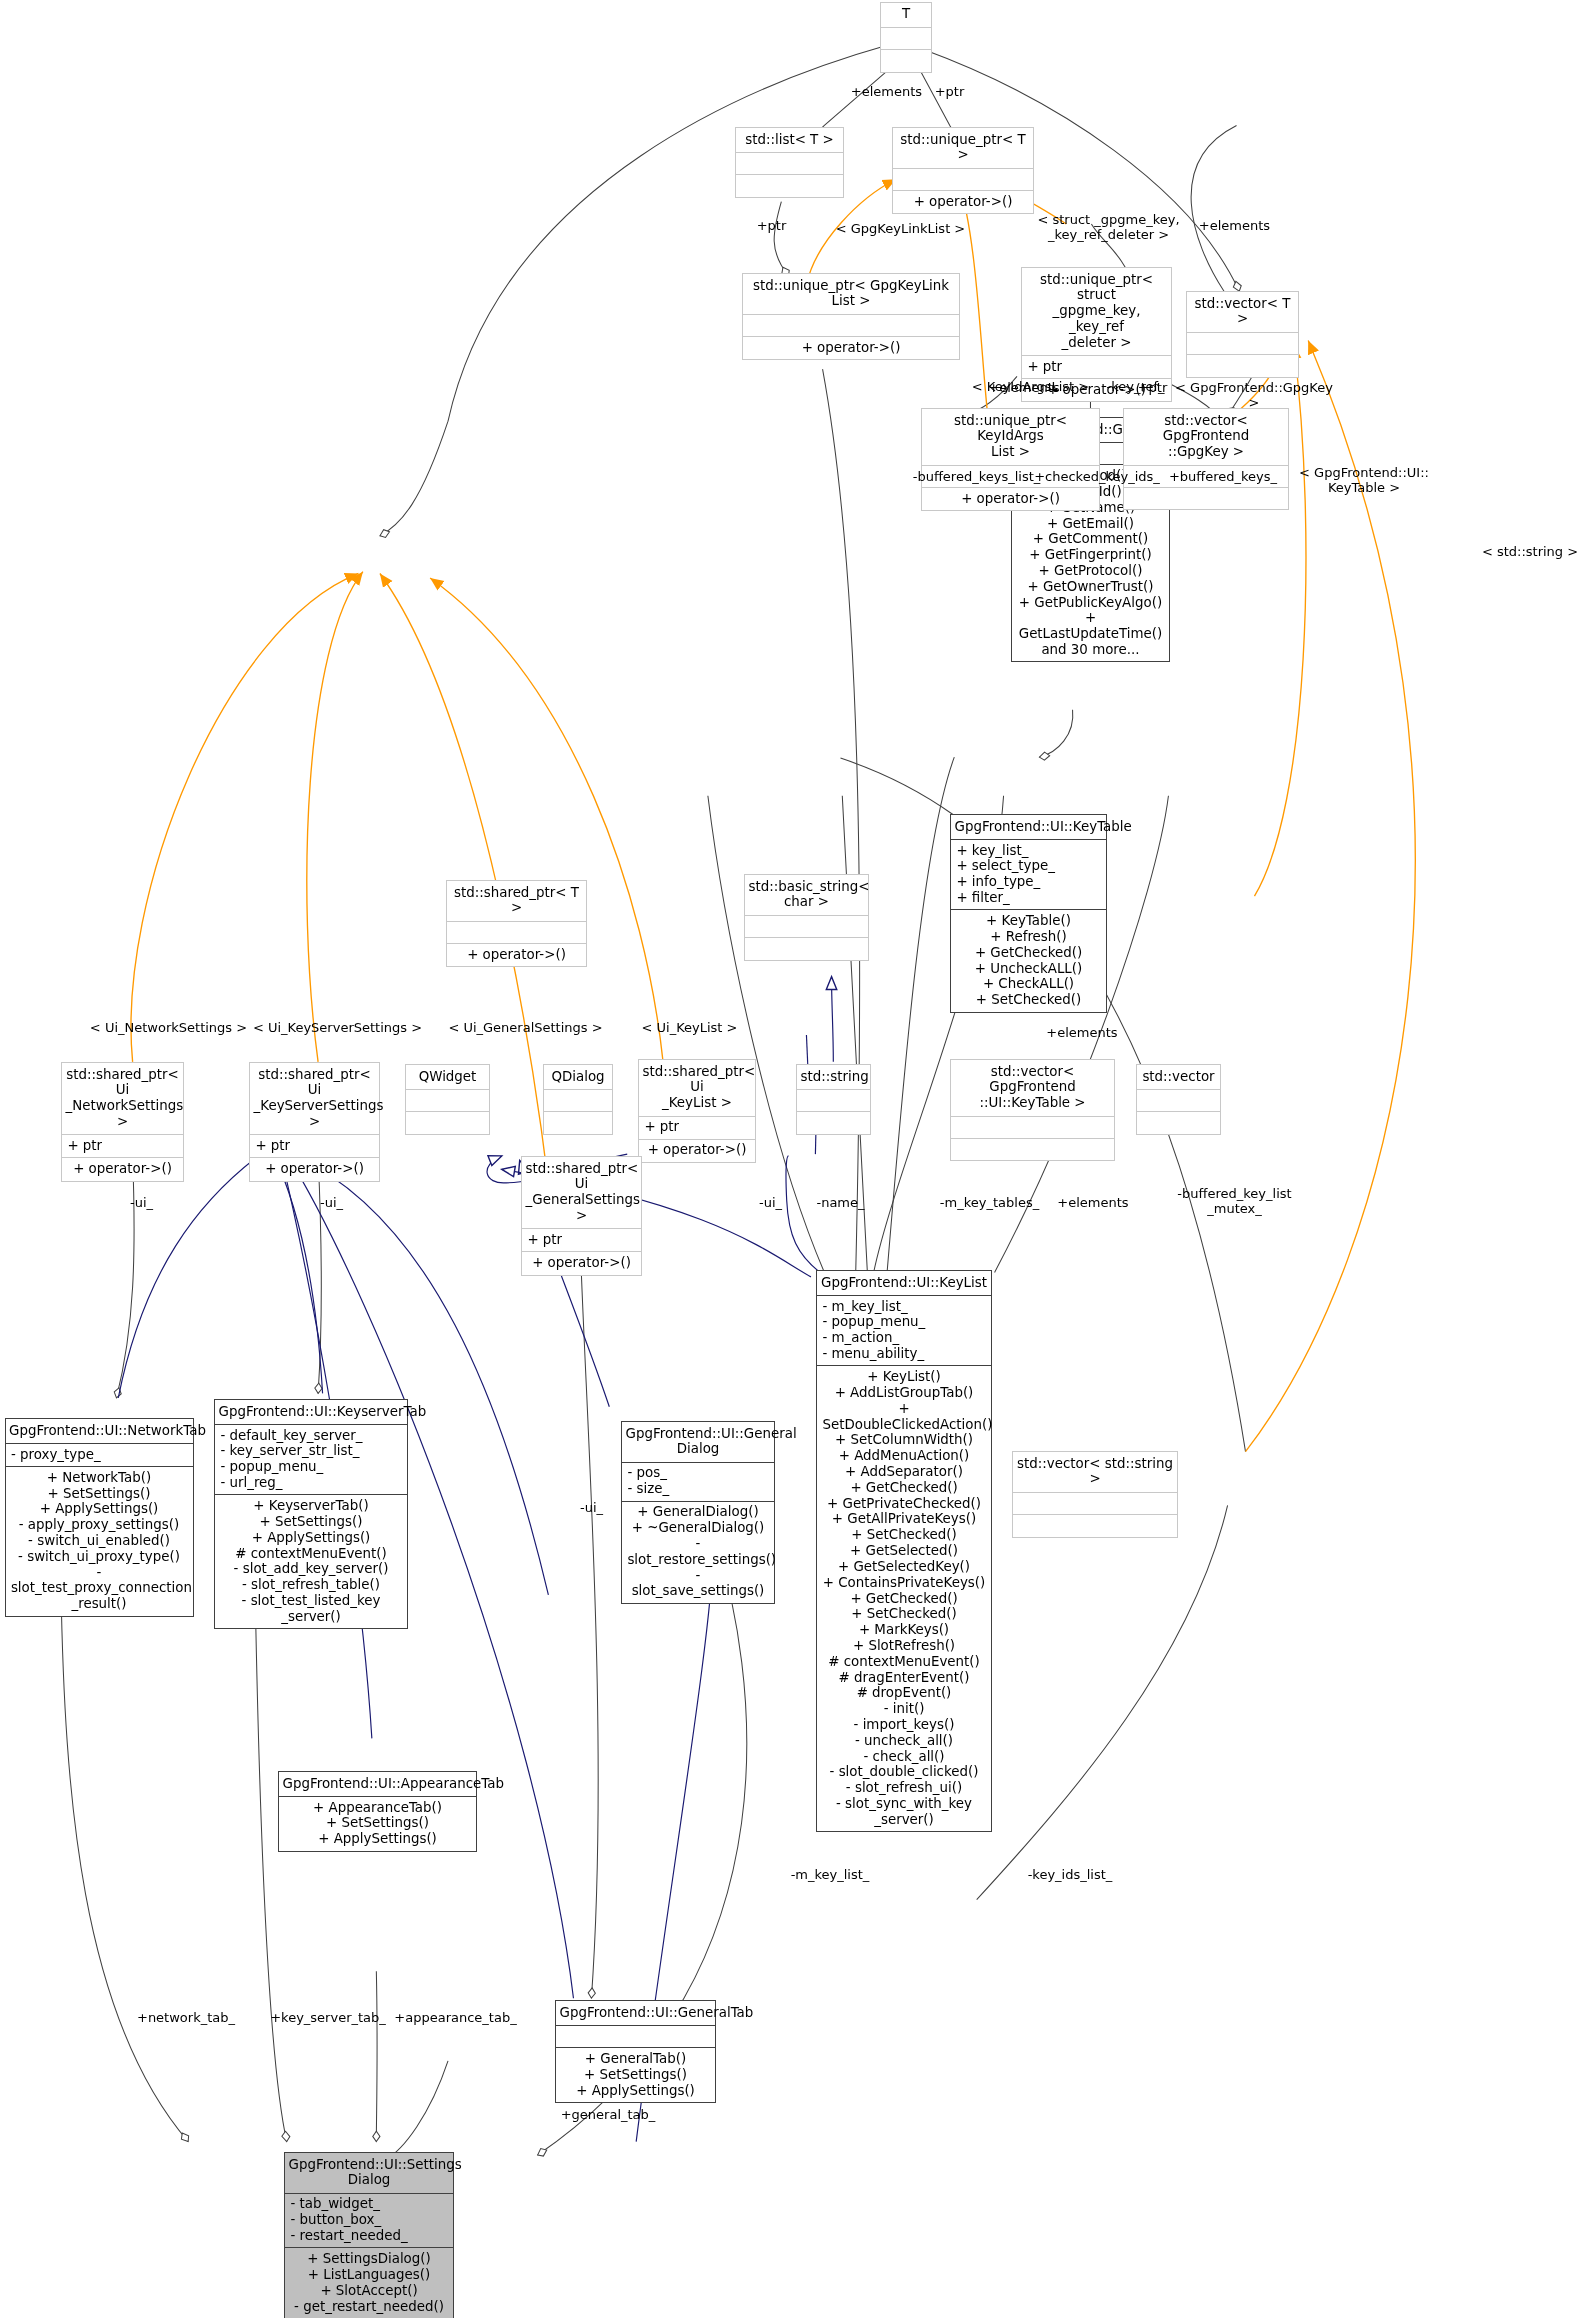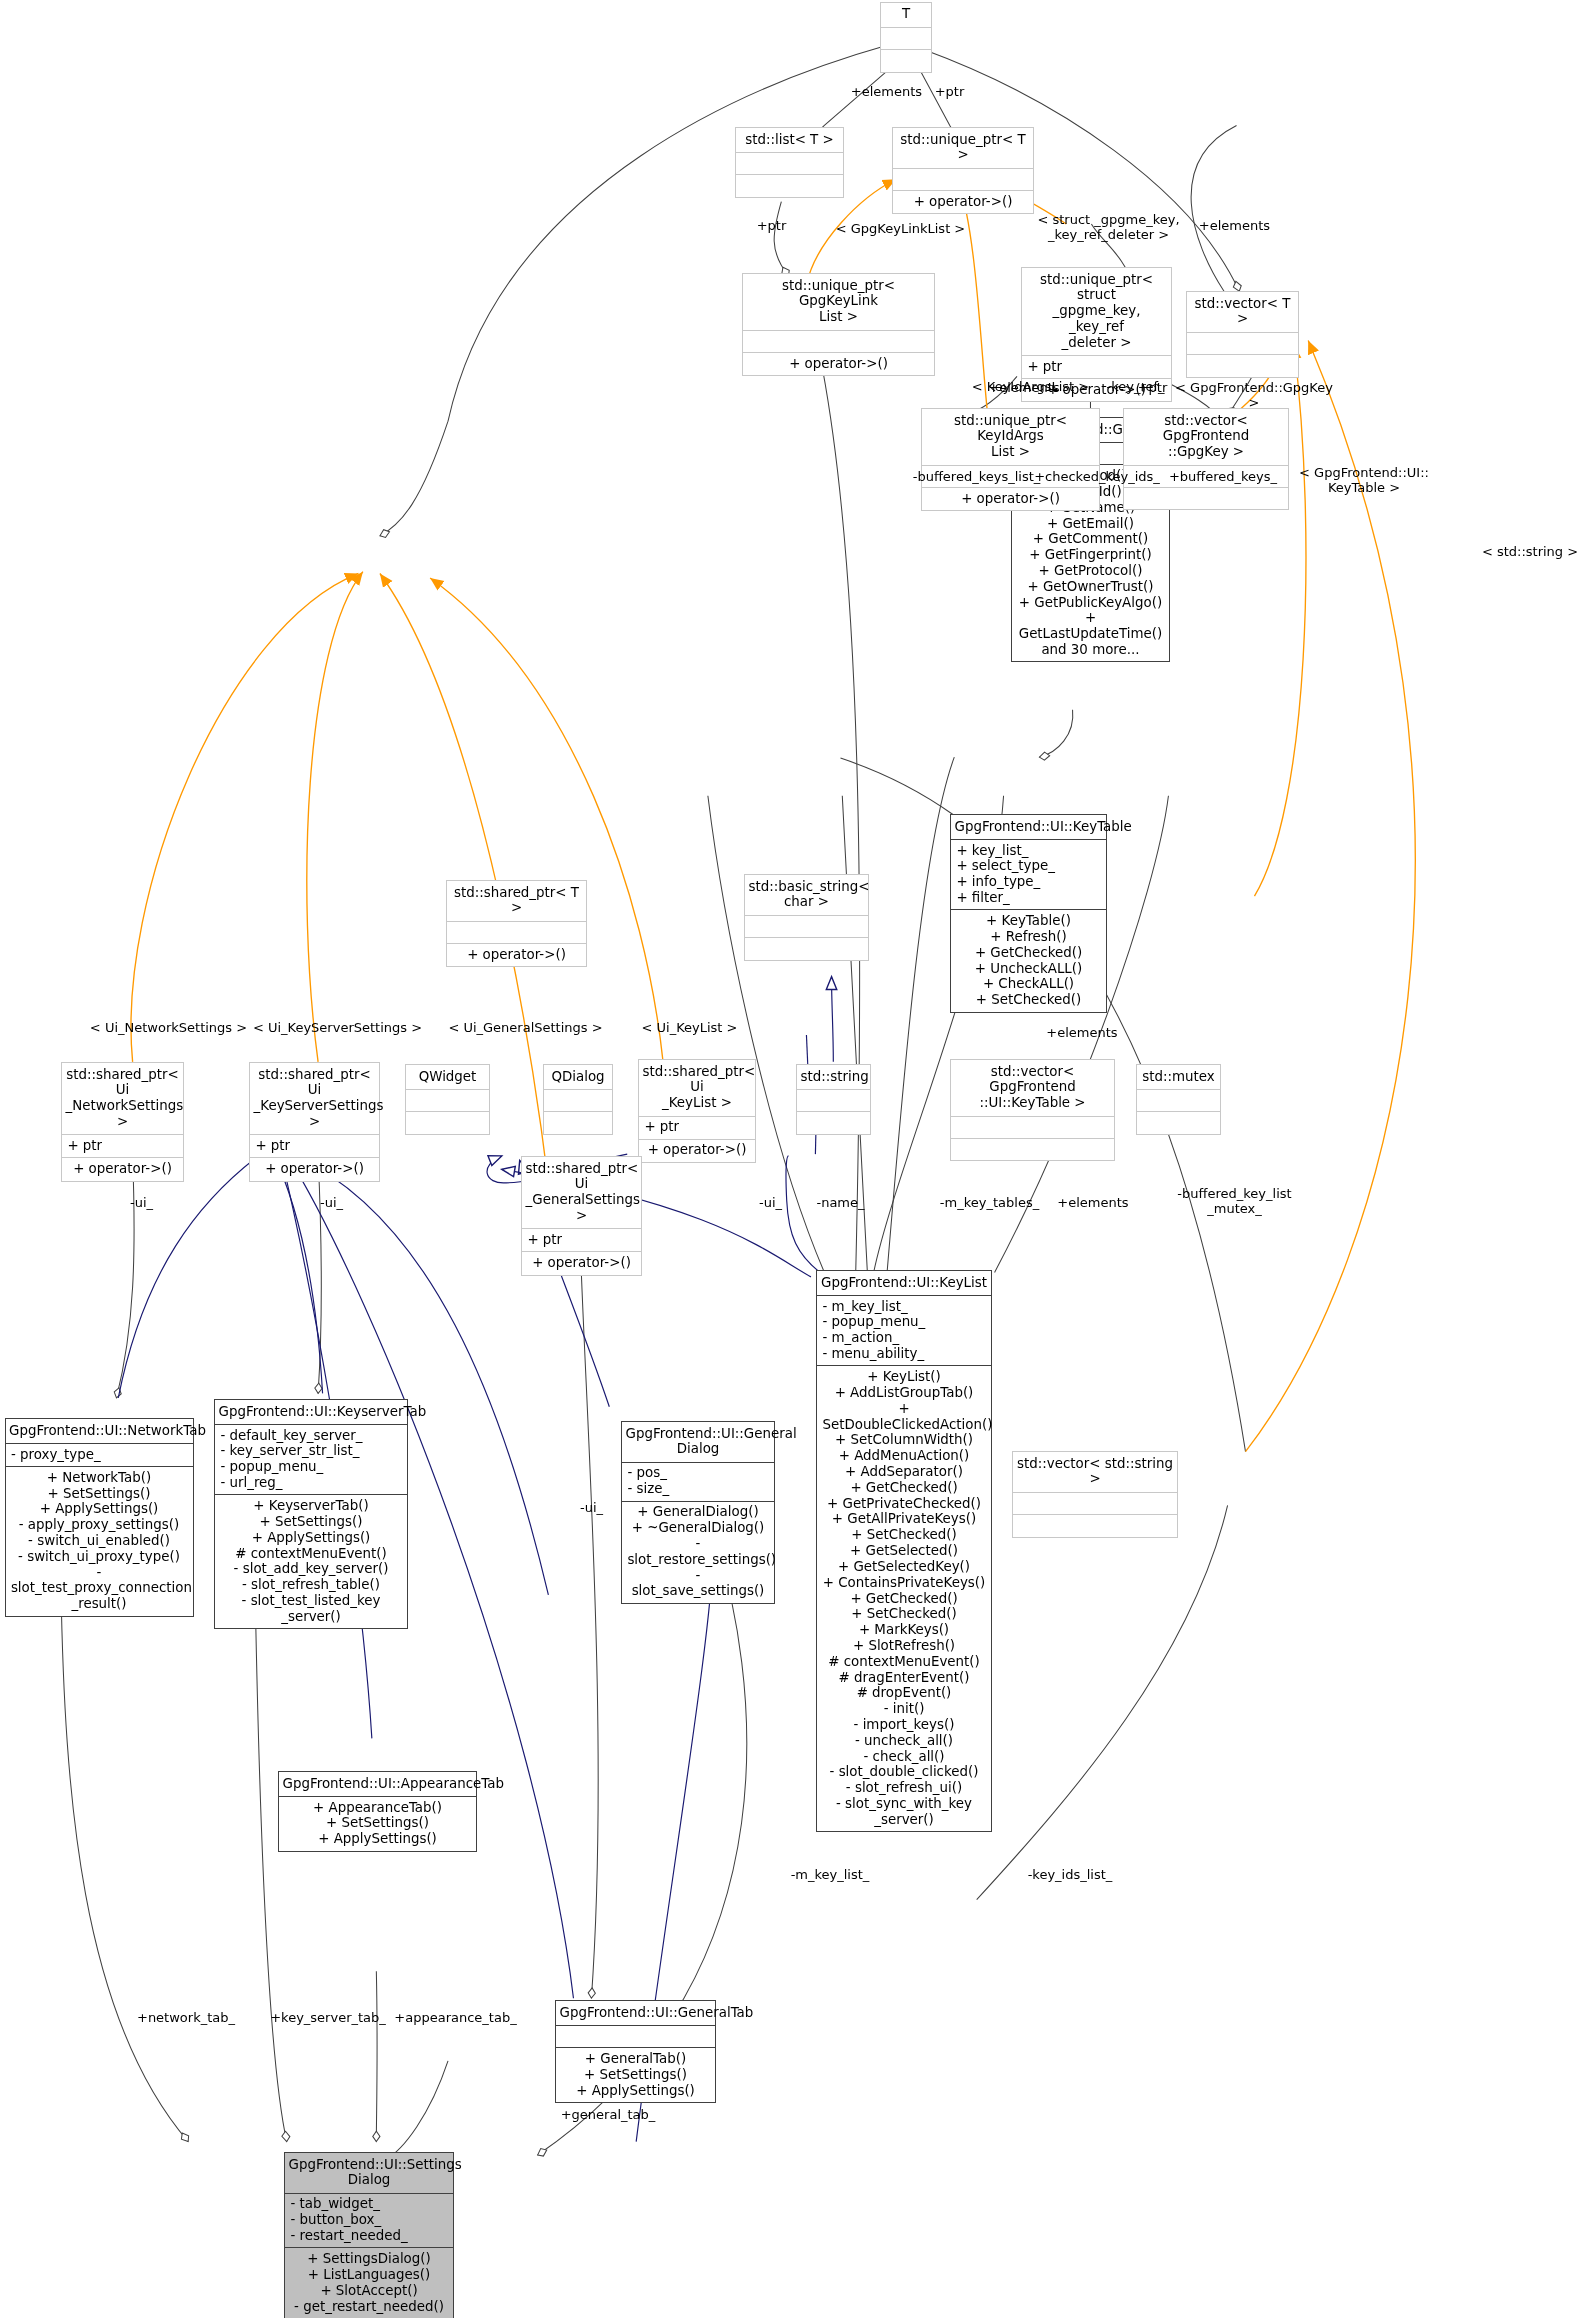--- a/index.html
+++ b/index.html
@@ -200,21 +200,21 @@
     <div class="sect empty"></div>
     <div class="sect empty"></div>
   </div>
 
   <div class="node" style="left:892px; top:127px; width:142px;">
     <div class="title">std::unique_ptr&lt; T &gt;</div>
     <div class="sect empty"></div>
     <div class="sect">+ operator-&gt;()</div>
   </div>
 
-  <div class="node" style="left:742px; top:273px; width:193px;">
+  <div class="node" style="left:742px; top:273px; width:218px;">
     <div class="title">std::unique_ptr&lt; GpgKeyLink
 List &gt;</div>
     <div class="sect empty"></div>
     <div class="sect">+ operator-&gt;()</div>
   </div>
 
   <div class="node" style="left:1021px; top:267px; width:151px;">
     <div class="title">std::unique_ptr&lt; struct
 _gpgme_key, _key_ref
 _deleter &gt;</div>
@@ -325,21 +325,21 @@
   </div>
 
   <div class="node" style="left:950px; top:1059px; width:165px;">
     <div class="title">std::vector&lt; GpgFrontend
 ::UI::KeyTable &gt;</div>
     <div class="sect empty"></div>
     <div class="sect empty"></div>
   </div>
 
   <div class="node" style="left:1136px; top:1064px; width:85px;">
-    <div class="title">std::mutex</div>
+    <div class="title">std::vector</div>
     <div class="sect empty"></div>
     <div class="sect empty"></div>
   </div>
 
   <div class="node" style="left:521px; top:1156px; width:121px;">
     <div class="title">std::shared_ptr&lt; Ui
 _GeneralSettings &gt;</div>
     <div class="sect">+ ptr</div>
     <div class="sect">+ operator-&gt;()</div>
   </div>

